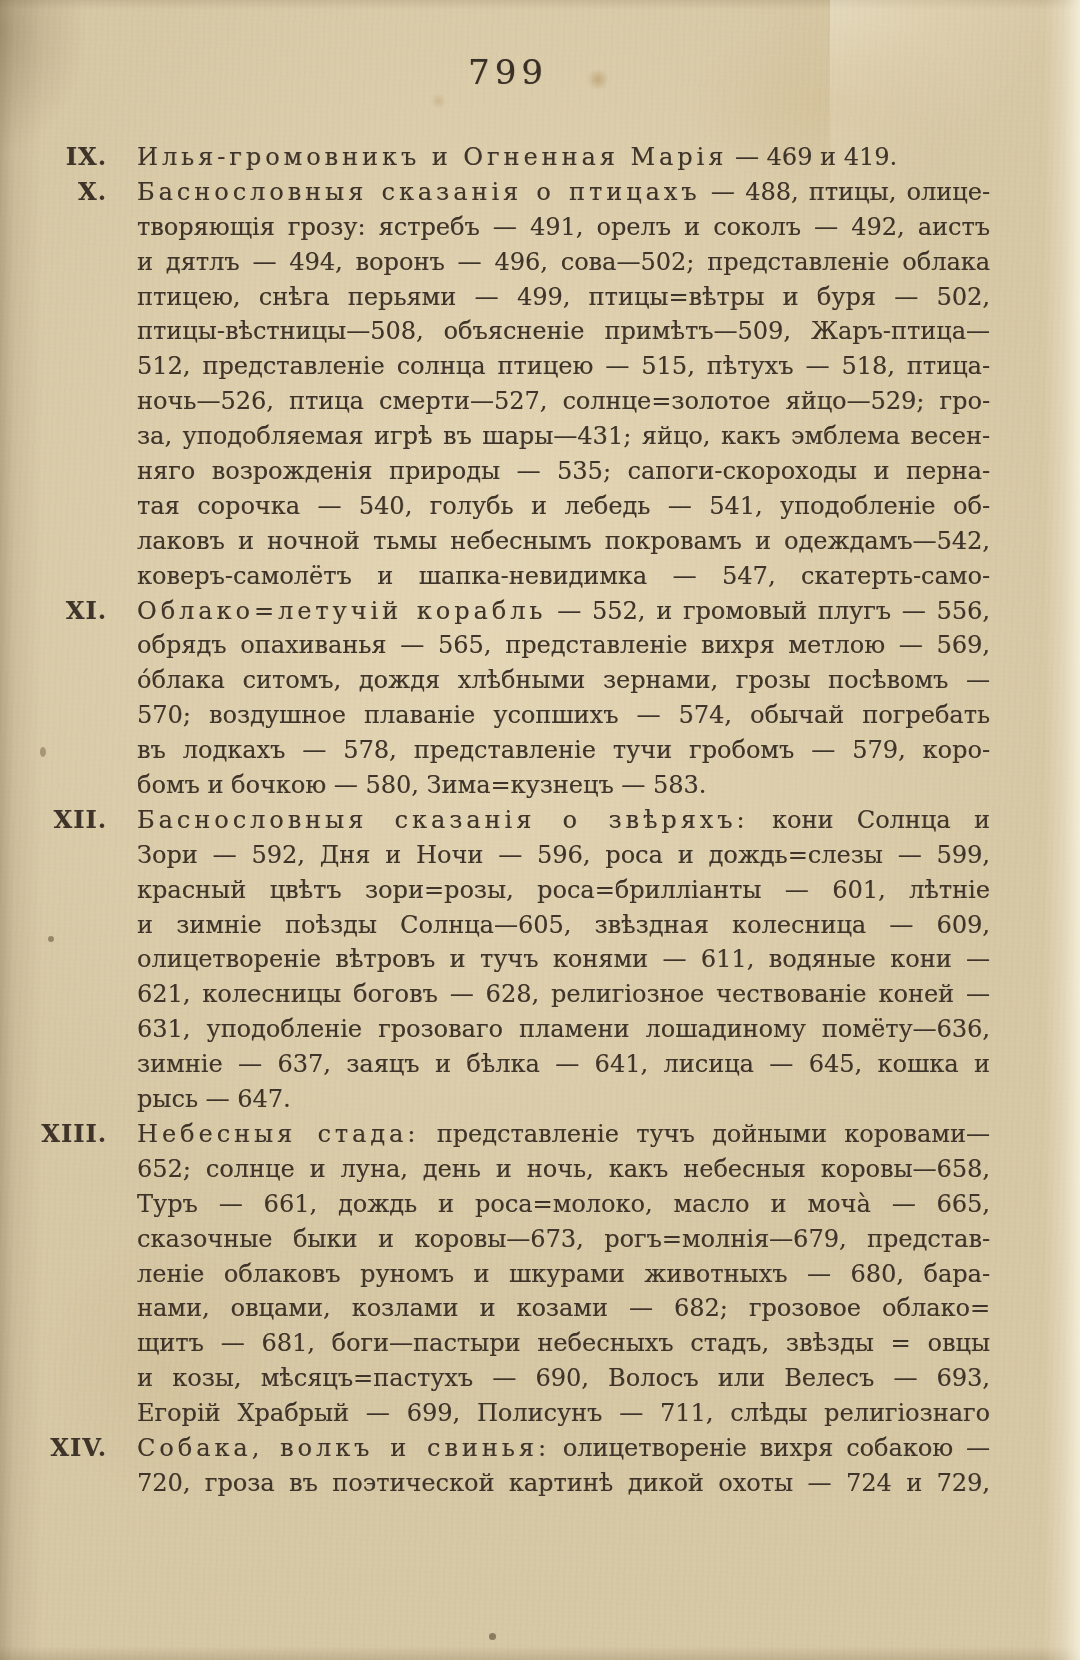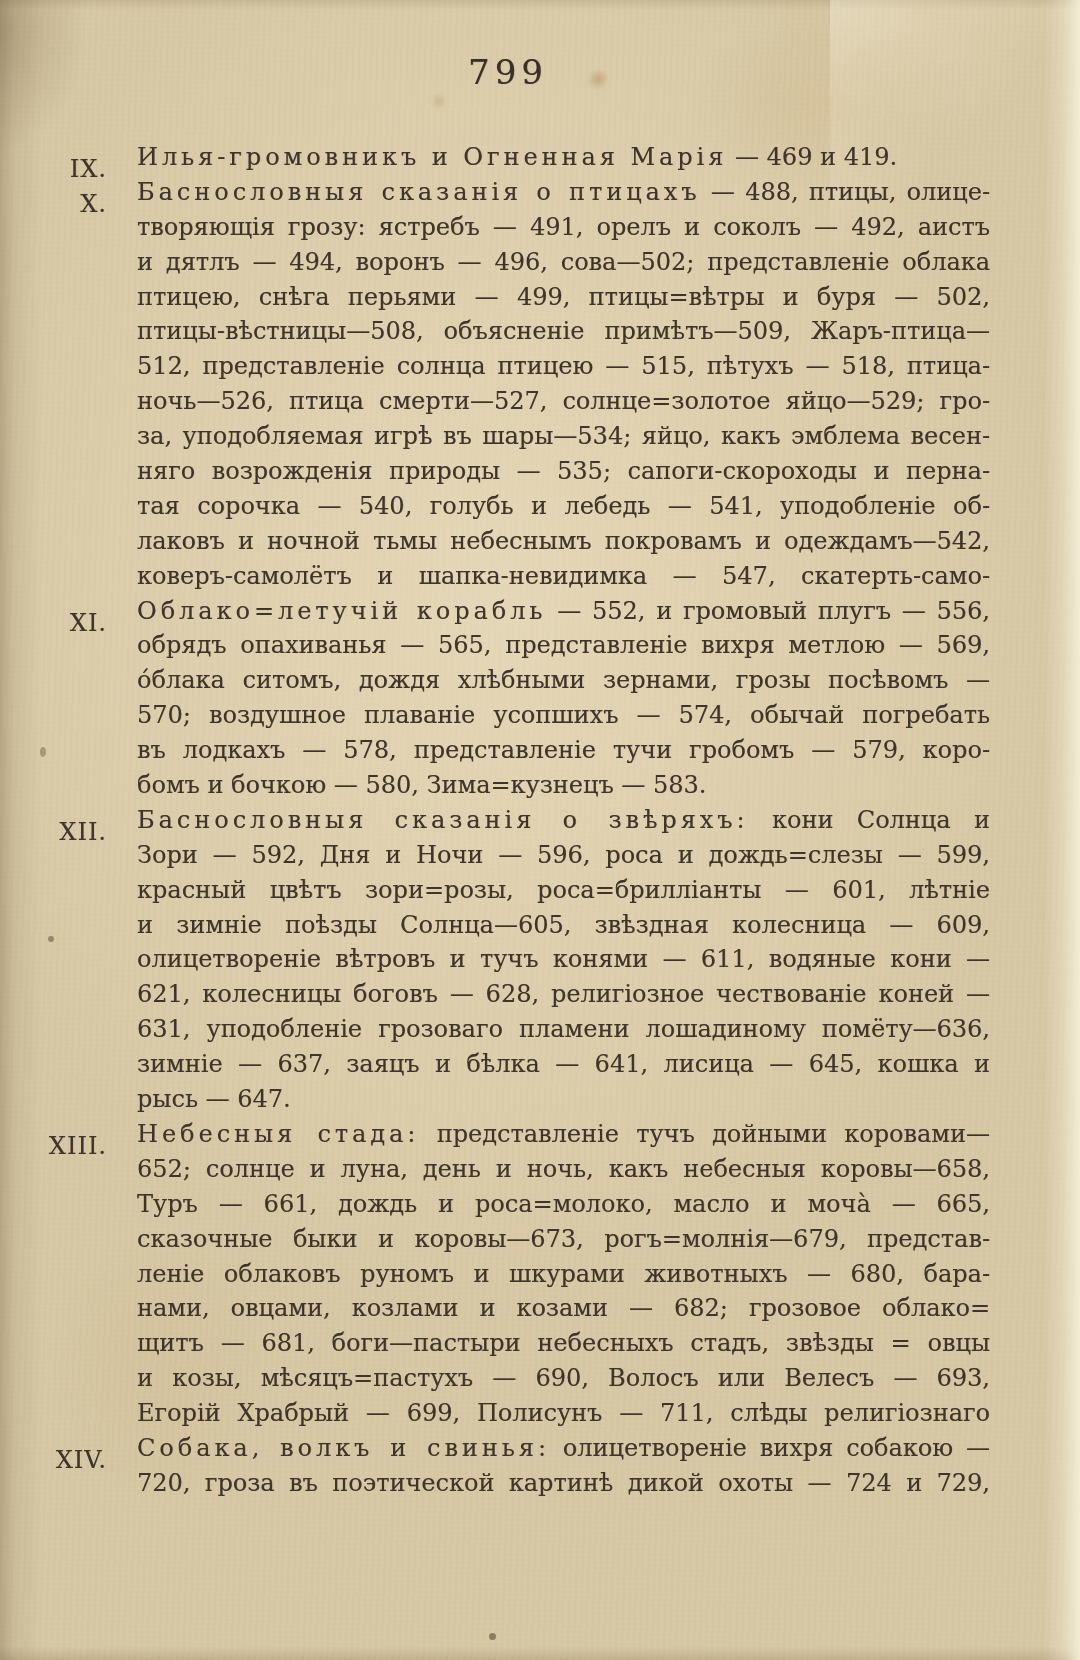--- a/index.html
+++ b/index.html
@@ -34,22 +34,22 @@
     font-size: 34px; letter-spacing: 5px; color: #3a3026;
     text-shadow: 0.4px 0.4px 0.7px rgba(58,48,38,0.45);
   }
   .toc {
     position: absolute; left: 115px; top: 140px; width: 875px;
     font-size: 24px; line-height: 34.9px;
     text-shadow: 0.35px 0.35px 0.6px rgba(63,52,41,0.42);
   }
   .entry { position: relative; }
   .numeral {
-    position: absolute; right: 100%; top: 12px; padding-right: 8px;
-    white-space: nowrap; letter-spacing: 1px;
+    position: absolute; right: 100%; top: 0; padding-right: 8px;
+    white-space: nowrap; letter-spacing: 1px; font-weight: bold;
   }
   .line {
     text-align: justify; text-align-last: justify;
     height: 34.9px; overflow: visible;
   }
   .line.no-fill { text-align-last: left; }
   .sp { letter-spacing: 0.165em; margin-left: 22px; }
   .stain { position: absolute; border-radius: 50%; pointer-events: none; }
   .st1 { left: 586px; top: 70px; width: 24px; height: 19px;
          background: radial-gradient(circle, rgba(146,103,44,0.34), rgba(146,103,44,0) 70%); filter: blur(1px); }
@@ -96,21 +96,21 @@
   <div class="line"><span class="sp"></span><span class="nt">и дятлъ — 494, воронъ — 496, сова—502; представленіе облака</span></div>
 
   <div class="line"><span class="sp"></span><span class="nt">птицею, снѣга перьями — 499, птицы=вѣтры и буря — 502,</span></div>
 
   <div class="line"><span class="sp"></span><span class="nt">птицы-вѣстницы—508, объясненіе примѣтъ—509, Жаръ-птица—</span></div>
 
   <div class="line"><span class="sp"></span><span class="nt">512, представленіе солнца птицею — 515, пѣтухъ — 518, птица-</span></div>
 
   <div class="line"><span class="sp"></span><span class="nt">ночь—526, птица смерти—527, солнце=золотое яйцо—529; гро-</span></div>
 
-  <div class="line"><span class="sp"></span><span class="nt">за, уподобляемая игрѣ въ шары—534; яйцо, какъ эмблема весен-</span></div>
+  <div class="line"><span class="sp"></span><span class="nt">за, уподобляемая игрѣ въ шары—431; яйцо, какъ эмблема весен-</span></div>
 
   <div class="line"><span class="sp"></span><span class="nt">няго возрожденія природы — 535; сапоги-скороходы и перна-</span></div>
 
   <div class="line"><span class="sp"></span><span class="nt">тая сорочка — 540, голубь и лебедь — 541, уподобленіе об-</span></div>
 
   <div class="line"><span class="sp"></span><span class="nt">лаковъ и ночной тьмы небеснымъ покровамъ и одеждамъ—542,</span></div>
 
   <div class="line"><span class="sp"></span><span class="nt">коверъ-самолётъ и шапка-невидимка — 547, скатерть-само-</span></div>
 
 </div>

